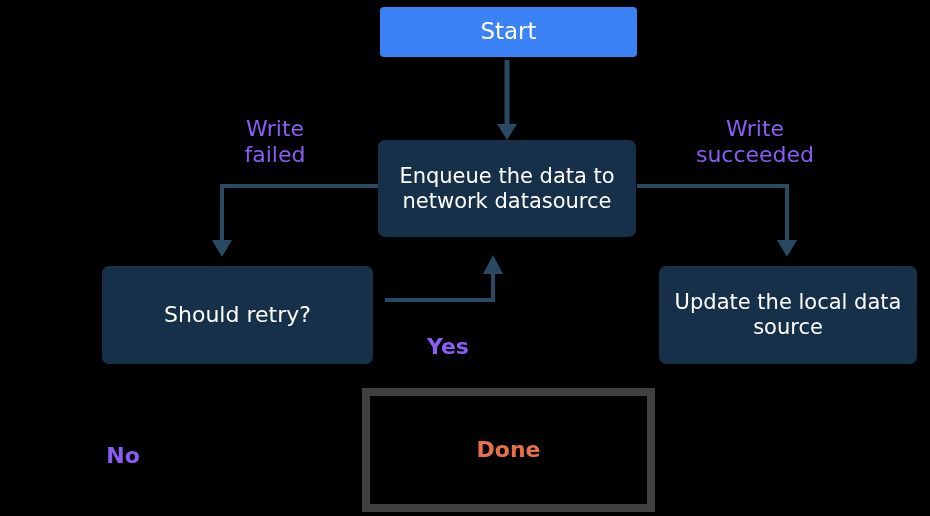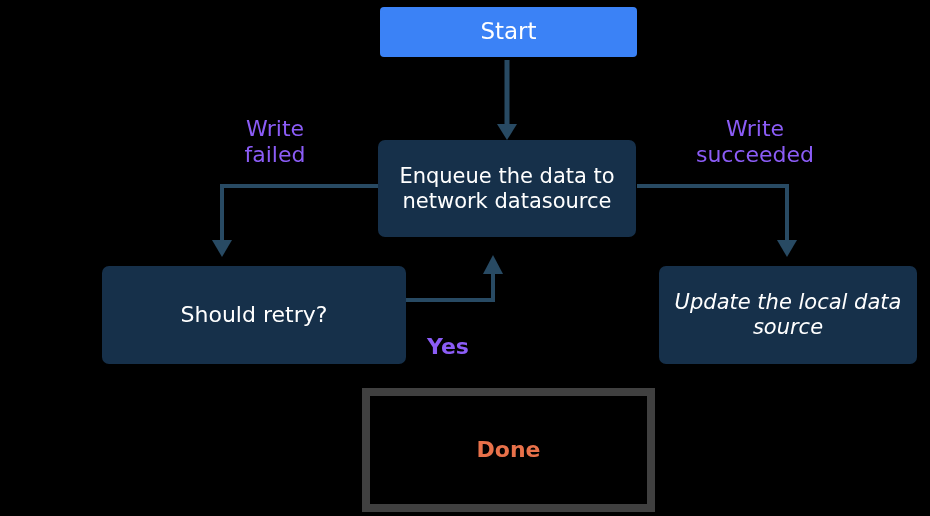--- a/index.html
+++ b/index.html
@@ -45,41 +45,40 @@
     background: #16304a;
     border-radius: 7px;
     color: #ffffff;
     font-size: 21px;
     font-weight: 400;
     padding: 0 14px;
   }
   .node-decision {
     left: 102px;
     top: 266px;
-    width: 304px;
+    width: 271px;
     height: 98px;
     background: #16304a;
     border-radius: 7px;
     color: #ffffff;
     font-size: 22px;
     font-weight: 400;
     padding: 1px 12px;
   }
   .node-update {
     left: 659px;
     top: 266px;
     width: 258px;
     height: 98px;
     background: #16304a;
     border-radius: 7px;
     color: #ffffff;
     font-size: 21px;
     font-weight: 400;
     padding: 0 14px;
-    font-style: italic;
   }
   .node-done {
     left: 362px;
     top: 388px;
     width: 293px;
     height: 124px;
     background: transparent;
     border: 8px solid #404040;
     color: #e8714a;
     font-size: 22px;
@@ -173,14 +172,15 @@
   <div class="node node-done">Done</div>
 
   <div class="edge-label label-write-failed">Write
 failed</div>
 
   <div class="edge-label label-write-succeeded">Write
 succeeded</div>
 
   <div class="edge-label label-yes">Yes</div>
 
+  <div class="edge-label label-no">No</div>
 
 </div>
 
 </body></html>

